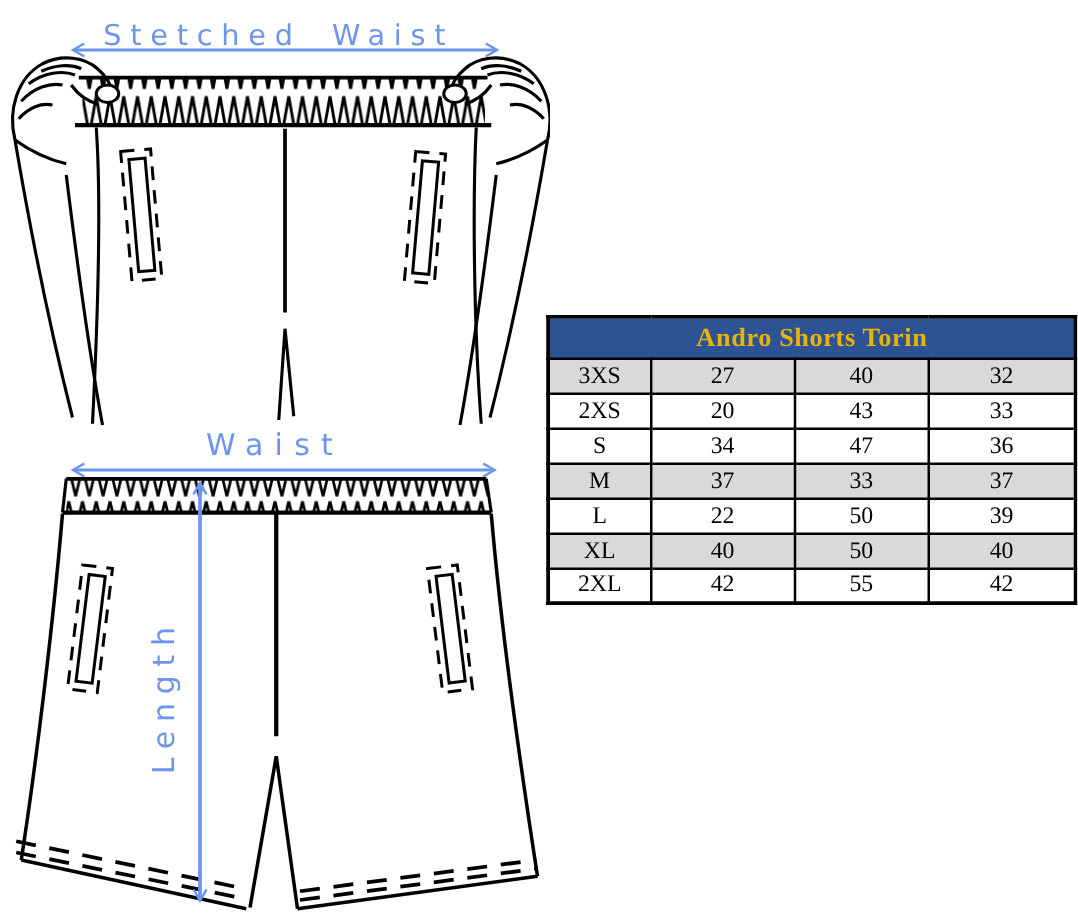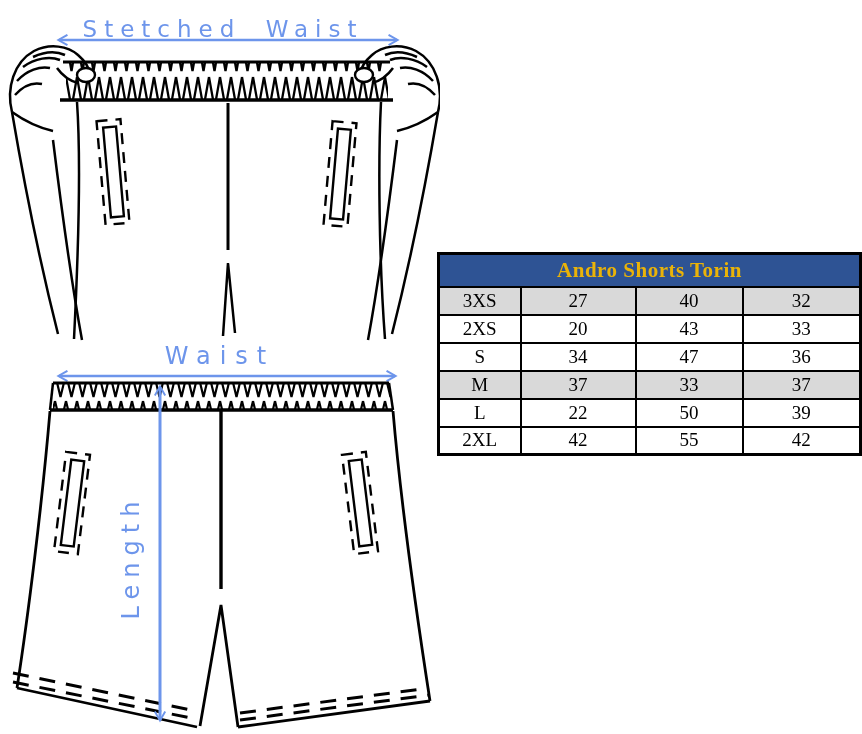--- a/index.html
+++ b/index.html
@@ -235,20 +235,26 @@
         <td>37</td>
         <td>33</td>
         <td>37</td>
       </tr>
       <tr>
         <td>L</td>
         <td>22</td>
         <td>50</td>
         <td>39</td>
       </tr>
+      <tr class="alt">
+        <td>XL</td>
+        <td>40</td>
+        <td>50</td>
+        <td>40</td>
+      </tr>
       <tr>
         <td>2XL</td>
         <td>42</td>
         <td>55</td>
         <td>42</td>
       </tr>
     </tbody>
   </table>
 
 </div>

